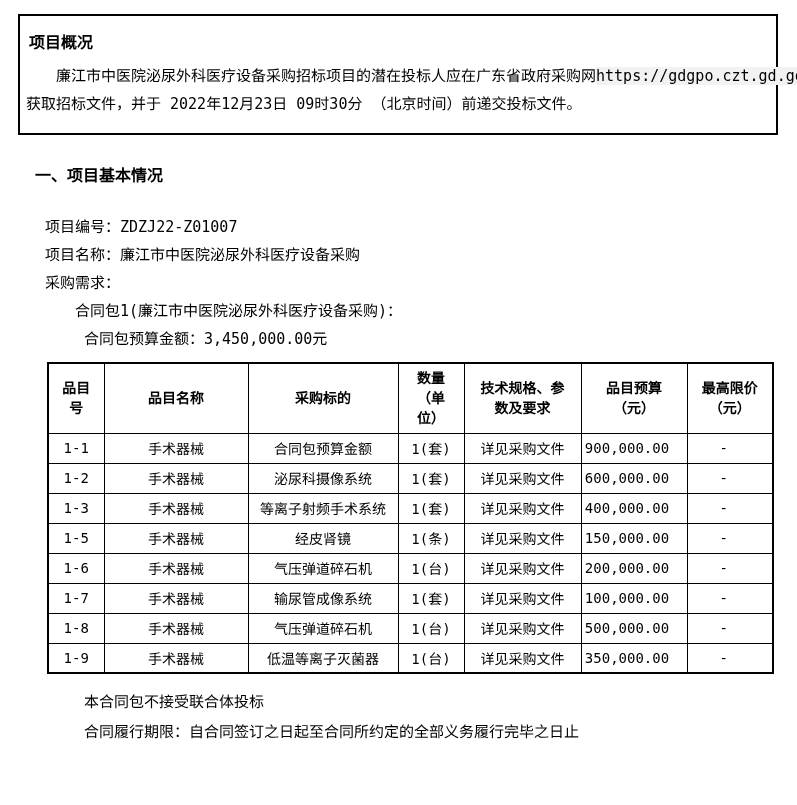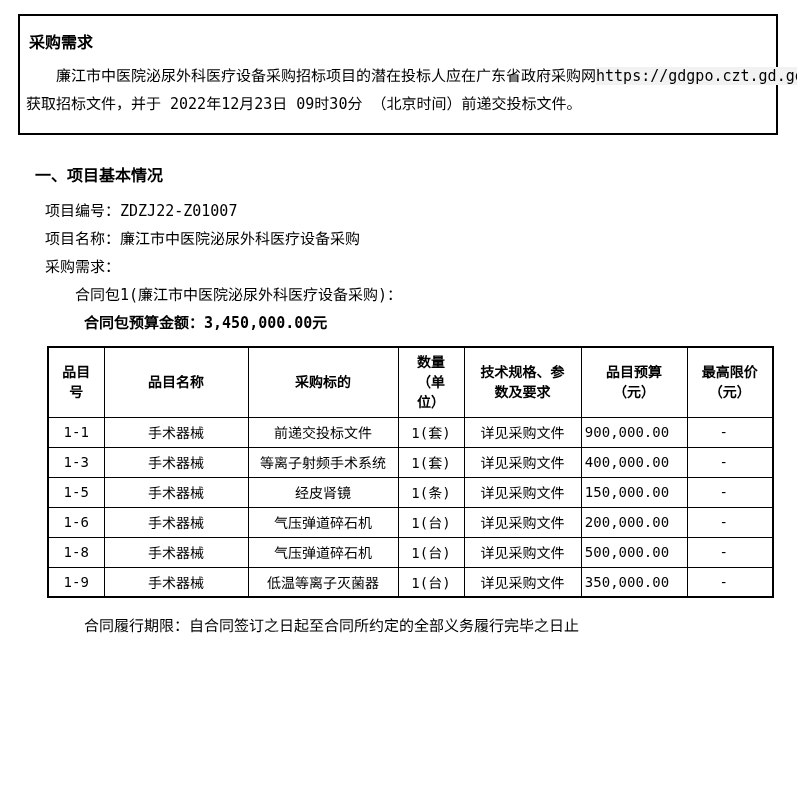--- a/index.html
+++ b/index.html
@@ -33,25 +33,25 @@
 
   
   .section-heading {
     font-weight: bold;
     font-size: 16px;
     margin: 27px 0 0 35px;
   }
 
   
   .info-block {
-    margin: 11px 0 0 45px;
+    margin: 27px 0 0 45px;
     line-height: 28px;
   }
   .indent-1 { margin-left: 30px; }
-  .indent-2 { margin-left: 39px; font-weight: bold; }
+  .indent-2 { margin-left: 39px; }
 
   
   table.items {
     margin: 9px 0 0 47px;
     border-collapse: collapse;
     border: 2px solid #000000;
     table-layout: fixed;
     width: 725px;
     font-size: 14px;
     padding-left: 48px;
@@ -75,21 +75,21 @@
   
   .footer-block {
     margin: 13px 0 20px 84px;
     line-height: 30px;
   }
 </style>
 </head>
 <body>
 
 <div class="overview-box">
-  <div class="overview-title">采购需求</div>
+  <div class="overview-title">项目概况</div>
   <div class="overview-text">
     <div class="overview-line1"><span>廉江市中医院泌尿外科医疗设备采购招标项目的潜在投标人应在广东省政府采购网</span><a class="url-highlight" href="#">https://gdgpo.czt.gd.gov.cn/</a></div>
     <div>获取招标文件，并于 2022年12月23日 09时30分 （北京时间）前递交投标文件。</div>
   </div>
 </div>
 
 <div class="section-heading">一、项目基本情况</div>
 
 <div class="info-block">
   <div><span>项目编号：</span><span>ZDZJ22-Z01007</span></div>
@@ -123,24 +123,33 @@
       <th>品目预算
 （元）</th>
       <th>最高限价
 （元）</th>
     </tr>
   </thead>
   <tbody id="items-body">
       <tr>
         <td>1-1</td>
         <td>手术器械</td>
-        <td>前递交投标文件</td>
+        <td>合同包预算金额</td>
         <td>1(套)</td>
         <td>详见采购文件</td>
         <td class="col-budget">900,000.00</td>
+        <td class="col-max">-</td>
+      </tr>
+      <tr>
+        <td>1-2</td>
+        <td>手术器械</td>
+        <td>泌尿科摄像系统</td>
+        <td>1(套)</td>
+        <td>详见采购文件</td>
+        <td class="col-budget">600,000.00</td>
         <td class="col-max">-</td>
       </tr>
       <tr>
         <td>1-3</td>
         <td>手术器械</td>
         <td>等离子射频手术系统</td>
         <td>1(套)</td>
         <td>详见采购文件</td>
         <td class="col-budget">400,000.00</td>
         <td class="col-max">-</td>
@@ -157,20 +166,29 @@
       <tr>
         <td>1-6</td>
         <td>手术器械</td>
         <td>气压弹道碎石机</td>
         <td>1(台)</td>
         <td>详见采购文件</td>
         <td class="col-budget">200,000.00</td>
         <td class="col-max">-</td>
       </tr>
       <tr>
+        <td>1-7</td>
+        <td>手术器械</td>
+        <td>输尿管成像系统</td>
+        <td>1(套)</td>
+        <td>详见采购文件</td>
+        <td class="col-budget">100,000.00</td>
+        <td class="col-max">-</td>
+      </tr>
+      <tr>
         <td>1-8</td>
         <td>手术器械</td>
         <td>气压弹道碎石机</td>
         <td>1(台)</td>
         <td>详见采购文件</td>
         <td class="col-budget">500,000.00</td>
         <td class="col-max">-</td>
       </tr>
       <tr>
         <td>1-9</td>
@@ -178,14 +196,15 @@
         <td>低温等离子灭菌器</td>
         <td>1(台)</td>
         <td>详见采购文件</td>
         <td class="col-budget">350,000.00</td>
         <td class="col-max">-</td>
       </tr>
     </tbody>
 </table>
 
 <div class="footer-block">
+  <div>本合同包不接受联合体投标</div>
   <div>合同履行期限：自合同签订之日起至合同所约定的全部义务履行完毕之日止</div>
 </div>
 
 </body></html>

